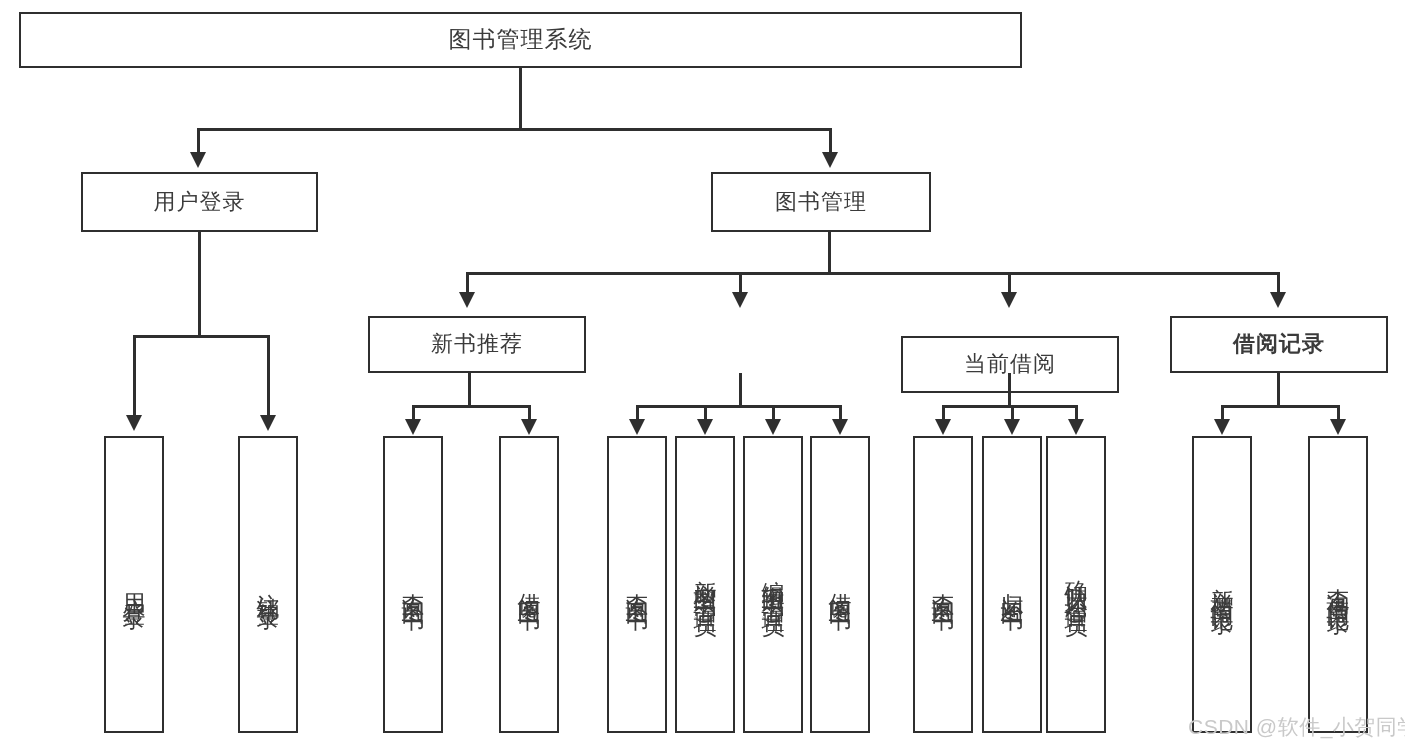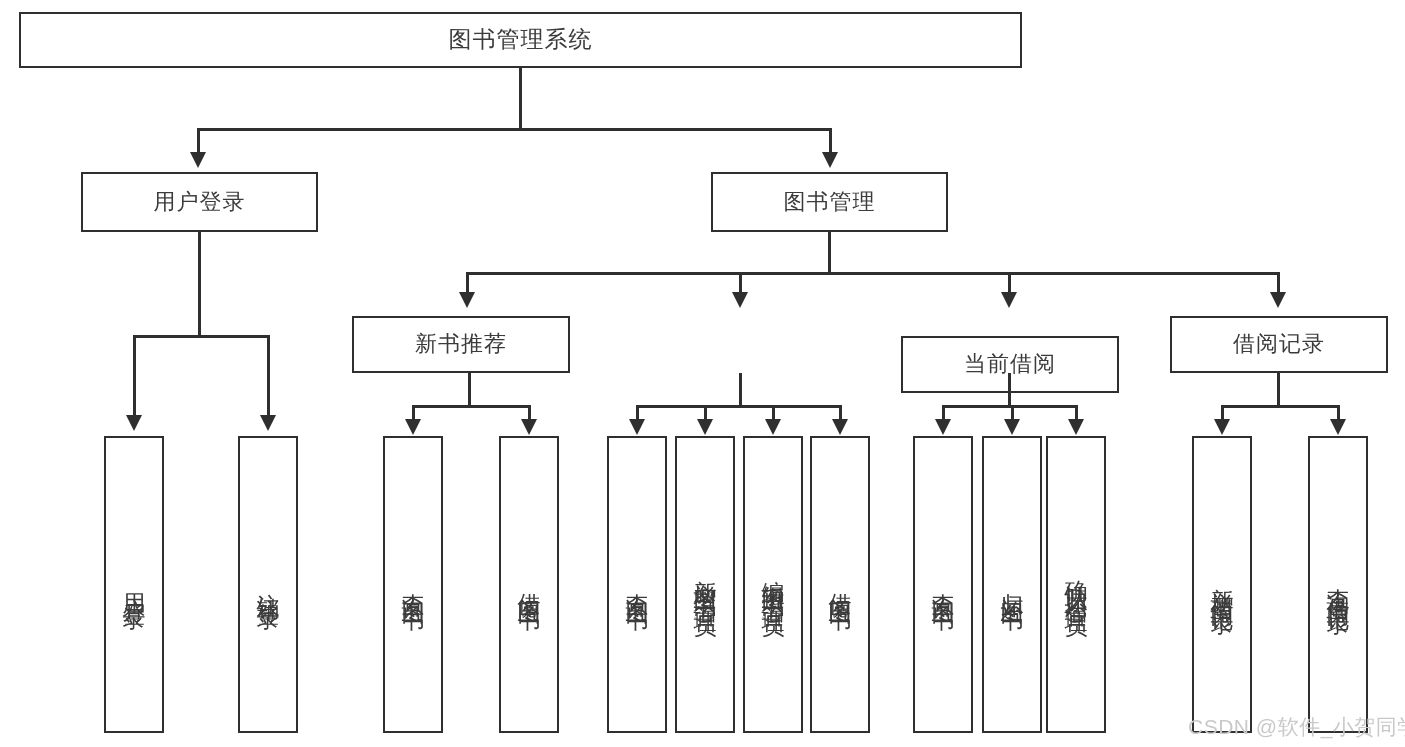--- a/index.html
+++ b/index.html
@@ -88,21 +88,21 @@
   <div class="ln vl" style="left:197px;top:128px;width:3px;height:26px;"></div>
   <div class="arrow" style="left:190px;top:152px;"></div>
 
   <div class="ln vl" style="left:829px;top:128px;width:3px;height:26px;"></div>
   <div class="arrow" style="left:822px;top:152px;"></div>
 
   <div class="node lvl1" style="left:81px;top:172px;width:237px;height:60px;">
     <span class="label">用户登录</span>
   </div>
 
-  <div class="node lvl1" style="left:711px;top:172px;width:237px;height:60px;">
+  <div class="node lvl1" style="left:711px;top:172px;width:220px;height:60px;">
     <span class="label">图书管理</span>
   </div>
 
   <div class="ln vl" style="left:198px;top:232px;width:3px;height:106px;"></div>
   <div class="ln hl" style="left:133px;top:335px;width:137px;height:3px;"></div>
   <div class="ln vl" style="left:133px;top:335px;width:3px;height:82px;"></div>
   <div class="arrow" style="left:126px;top:415px;"></div>
   <div class="ln vl" style="left:267px;top:335px;width:3px;height:82px;"></div>
   <div class="arrow" style="left:260px;top:415px;"></div>
 
@@ -114,27 +114,27 @@
 
   <div class="ln vl" style="left:739px;top:272px;width:3px;height:22px;"></div>
   <div class="arrow" style="left:732px;top:292px;"></div>
 
   <div class="ln vl" style="left:1008px;top:272px;width:3px;height:22px;"></div>
   <div class="arrow" style="left:1001px;top:292px;"></div>
 
   <div class="ln vl" style="left:1277px;top:272px;width:3px;height:22px;"></div>
   <div class="arrow" style="left:1270px;top:292px;"></div>
 
-  <div class="node lvl2" style="left:352px;top:316px;width:218px;height:57px;">
+  <div class="node lvl2" style="left:368px;top:316px;width:218px;height:57px;">
     <span class="label">新书推荐</span>
   </div>
   <div class="node lvl2" style="left:901px;top:316px;width:218px;height:57px;margin-top:20px;">
     <span class="label">当前借阅</span>
   </div>
-  <div class="node lvl2" style="left:1170px;top:316px;width:218px;height:57px;">
+  <div class="node lvl2" style="left:1170px;top:316px;width:218px;height:57px;font-weight:bold;">
     <span class="label">借阅记录</span>
   </div>
 
   <div class="ln vl" style="left:468px;top:373px;width:3px;height:35px;"></div>
   <div class="ln hl" style="left:412px;top:405px;width:119px;height:3px;"></div>
   <div class="ln vl" style="left:412px;top:405px;width:3px;height:16px;"></div>
   <div class="arrow" style="left:405px;top:419px;"></div>
   <div class="ln vl" style="left:528px;top:405px;width:3px;height:16px;"></div>
   <div class="arrow" style="left:521px;top:419px;"></div>
 

